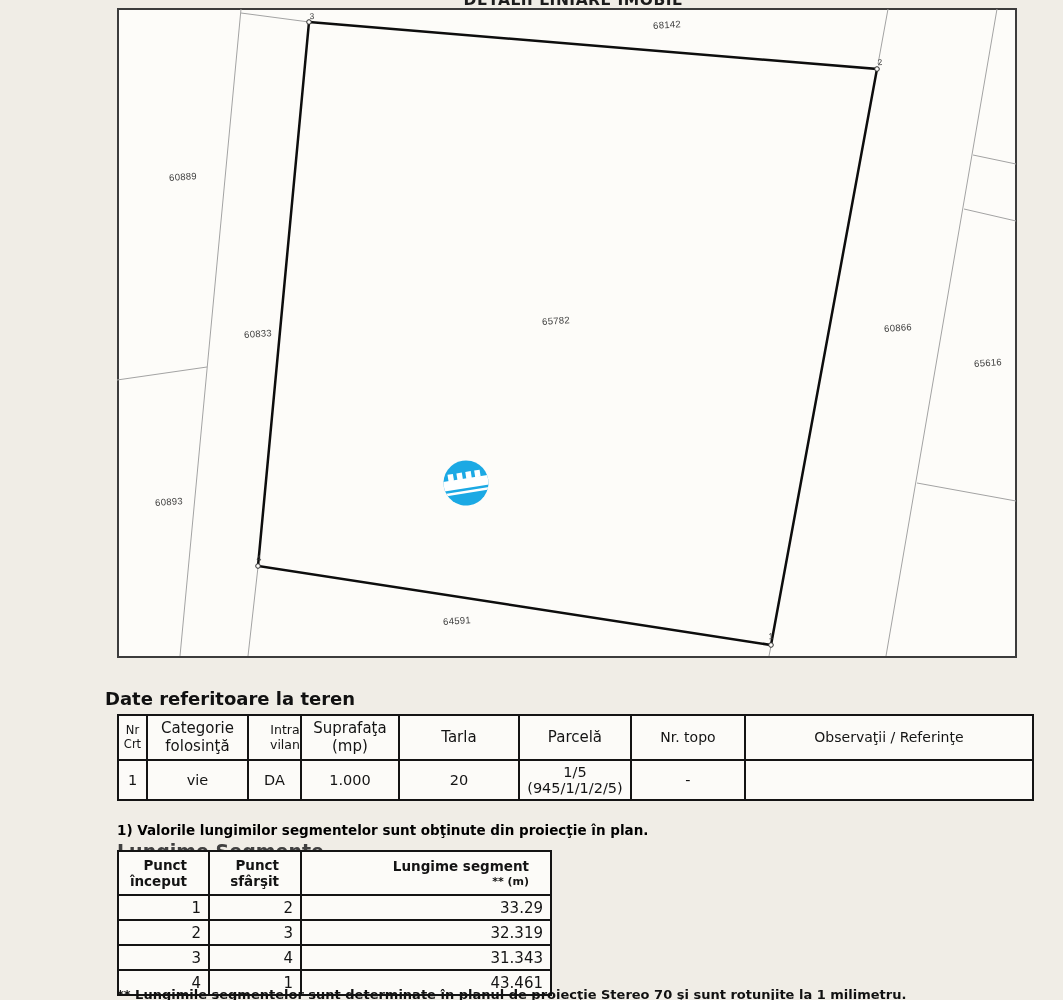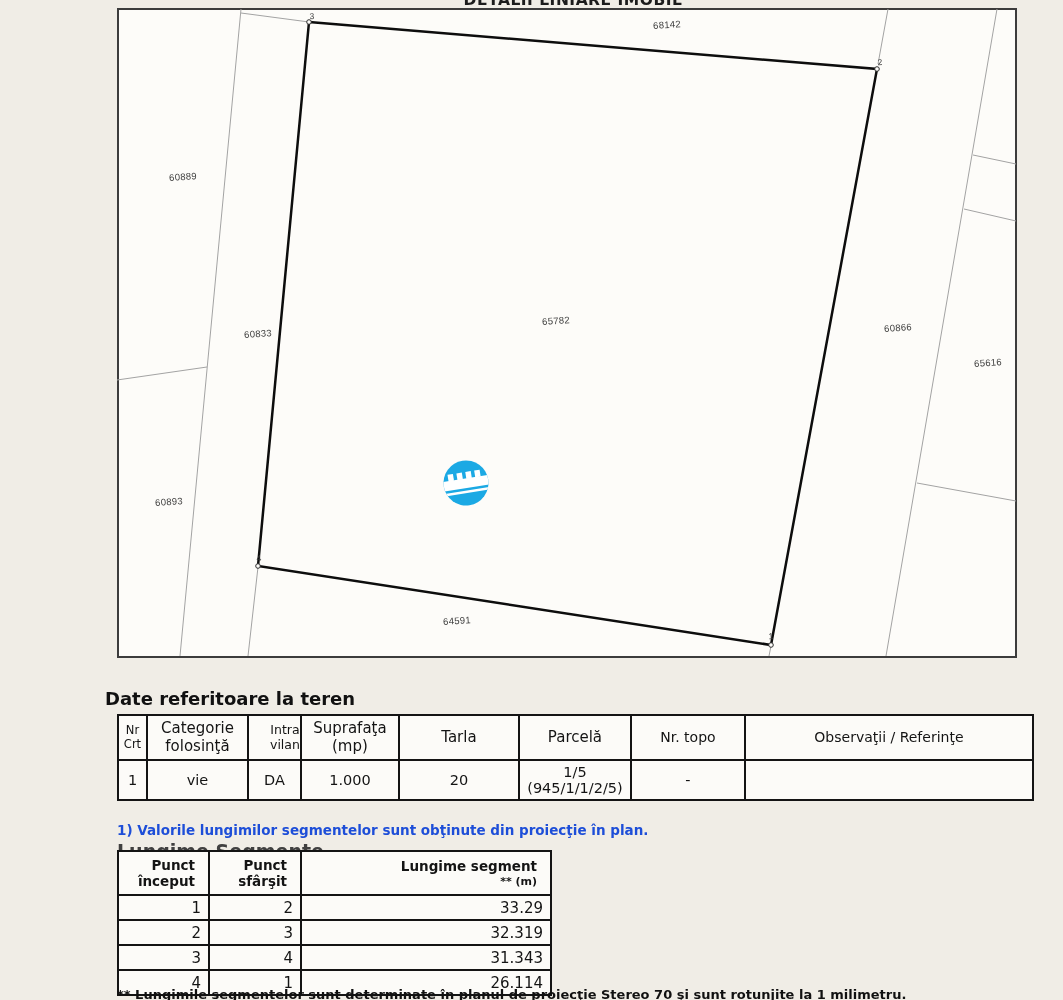--- a/index.html
+++ b/index.html
@@ -13,37 +13,37 @@
   .map-svg{position:absolute;left:0;top:0;}
 
   .maplabel{position:absolute;transform:translate(-50%,0) rotate(-4deg);
             font-family:"Liberation Sans",sans-serif;font-size:9.5px;color:#3d3d3d;
             letter-spacing:.3px;white-space:nowrap;}
   .cornlabel{position:absolute;transform:translate(-50%,0) rotate(-4deg);
              font-family:"Liberation Sans",sans-serif;font-size:8.5px;color:#3a3a3a;}
 
   .section-heading{position:absolute;left:105px;top:688px;font-size:18px;font-weight:700;color:#111;}
   .seg-heading{position:absolute;left:117px;top:840px;font-size:19px;font-weight:700;color:#404040;}
-  .seg-note{position:absolute;left:117px;top:822px;font-size:13.5px;font-weight:700;color:#1d4ed8;}
+  .seg-note{position:absolute;left:117px;top:822px;font-size:13.5px;font-weight:700;color:#000000;}
   .footnote{position:absolute;left:117px;top:987px;font-size:13px;font-weight:700;color:#111;white-space:nowrap;}
 
   table{border-collapse:collapse;table-layout:fixed;background:#fcfbf8;}
   td{border:2px solid #141414;text-align:center;vertical-align:middle;
      padding:0;overflow:hidden;}
 
   .teren-table{position:absolute;left:117px;top:714px;}
   .teren-table .hdr td{height:43px;font-size:15px;line-height:1.15;border-radius:12px;}
   .teren-table .hdr .sm1{font-size:11.5px;}
   .teren-table .hdr .sm2{font-size:12.5px;padding-left:21px;}
   .teren-table .dat td{height:38px;font-size:14.5px;}
   .teren-table .two-line{font-size:14px;line-height:1.12;}
 
   .seg-table{position:absolute;left:117px;top:850px;}
   .seg-table .hdr td{height:42px;font-size:13.5px;font-weight:700;line-height:1.2;
-                     text-align:right;padding-right:13px;}
+                     text-align:right;padding-right:21px;}
   .seg-table .hdr .unit{font-size:11px;font-weight:700;}
   .seg-table .dat td{height:23px;font-size:15px;text-align:right;padding-right:7px;}
 </style>
 </head>
 <body>
 
 <div class="page">
 
   <div class="doc-title">DETALII LINIARE IMOBIL</div>
 
@@ -196,20 +196,20 @@
       <td>32.319</td>
     </tr>
     <tr class="dat">
       <td>3</td>
       <td>4</td>
       <td>31.343</td>
     </tr>
     <tr class="dat">
       <td>4</td>
       <td>1</td>
-      <td>26.114</td>
+      <td>43.461</td>
     </tr>
   </tbody>
     </table>
 
   <div class="footnote">** Lungimile segmentelor sunt determinate în planul de proiecţie Stereo 70 şi sunt rotunjite la 1 milimetru.</div>
 
 </div>
 
 </body></html>

